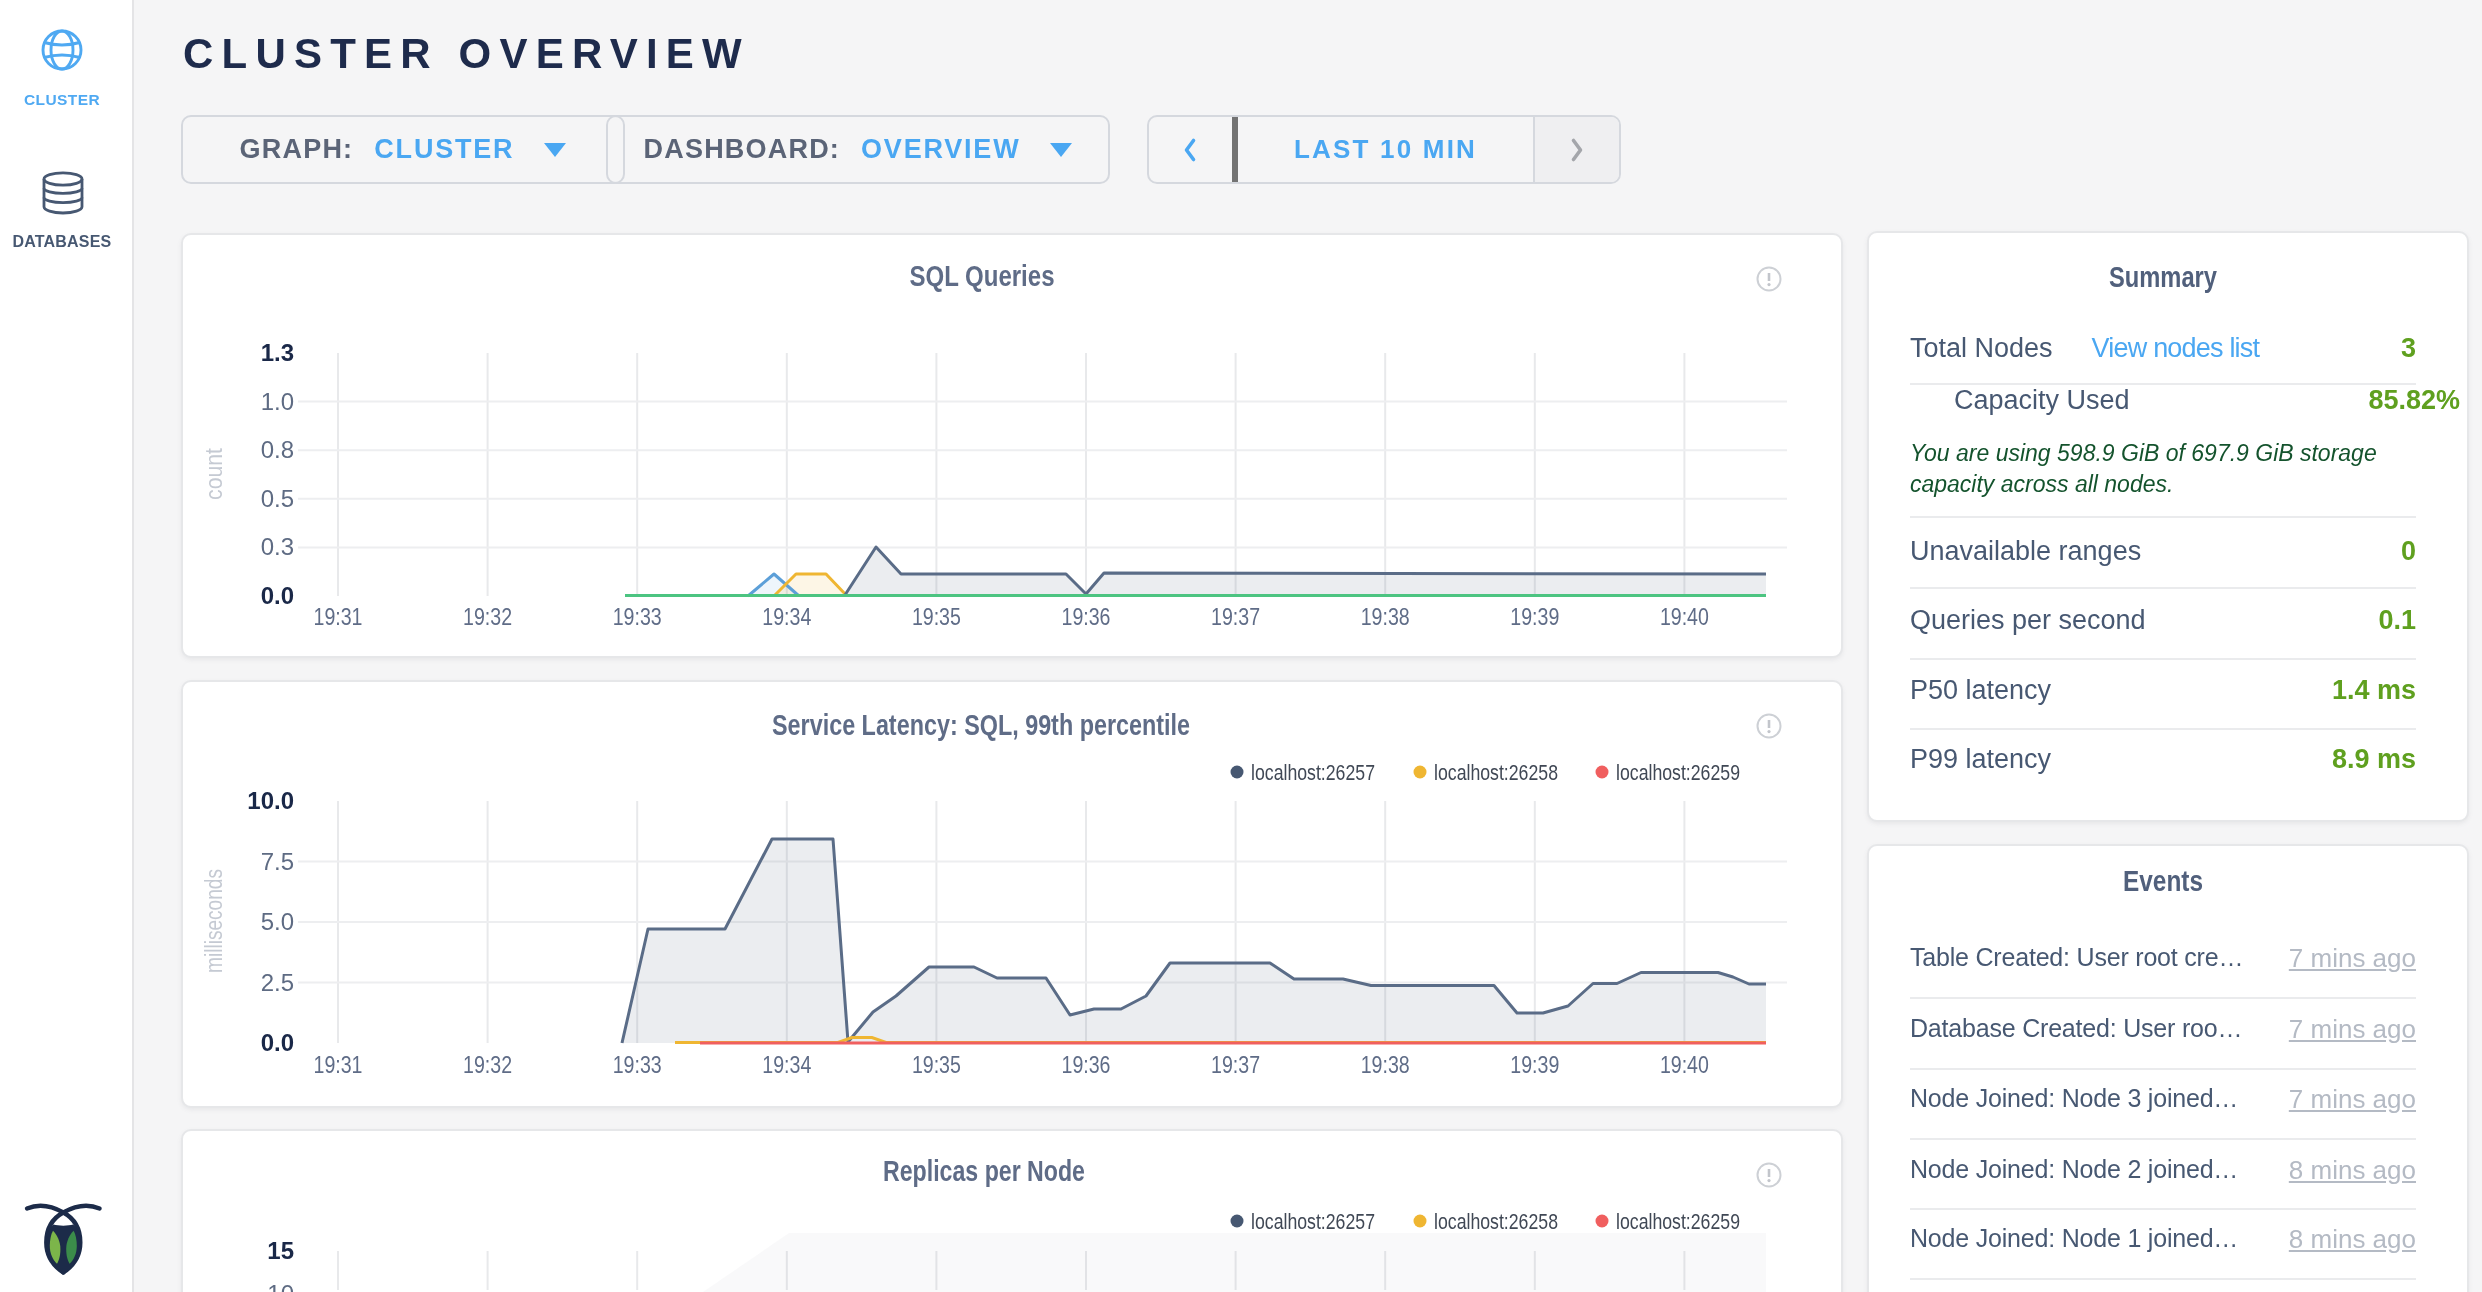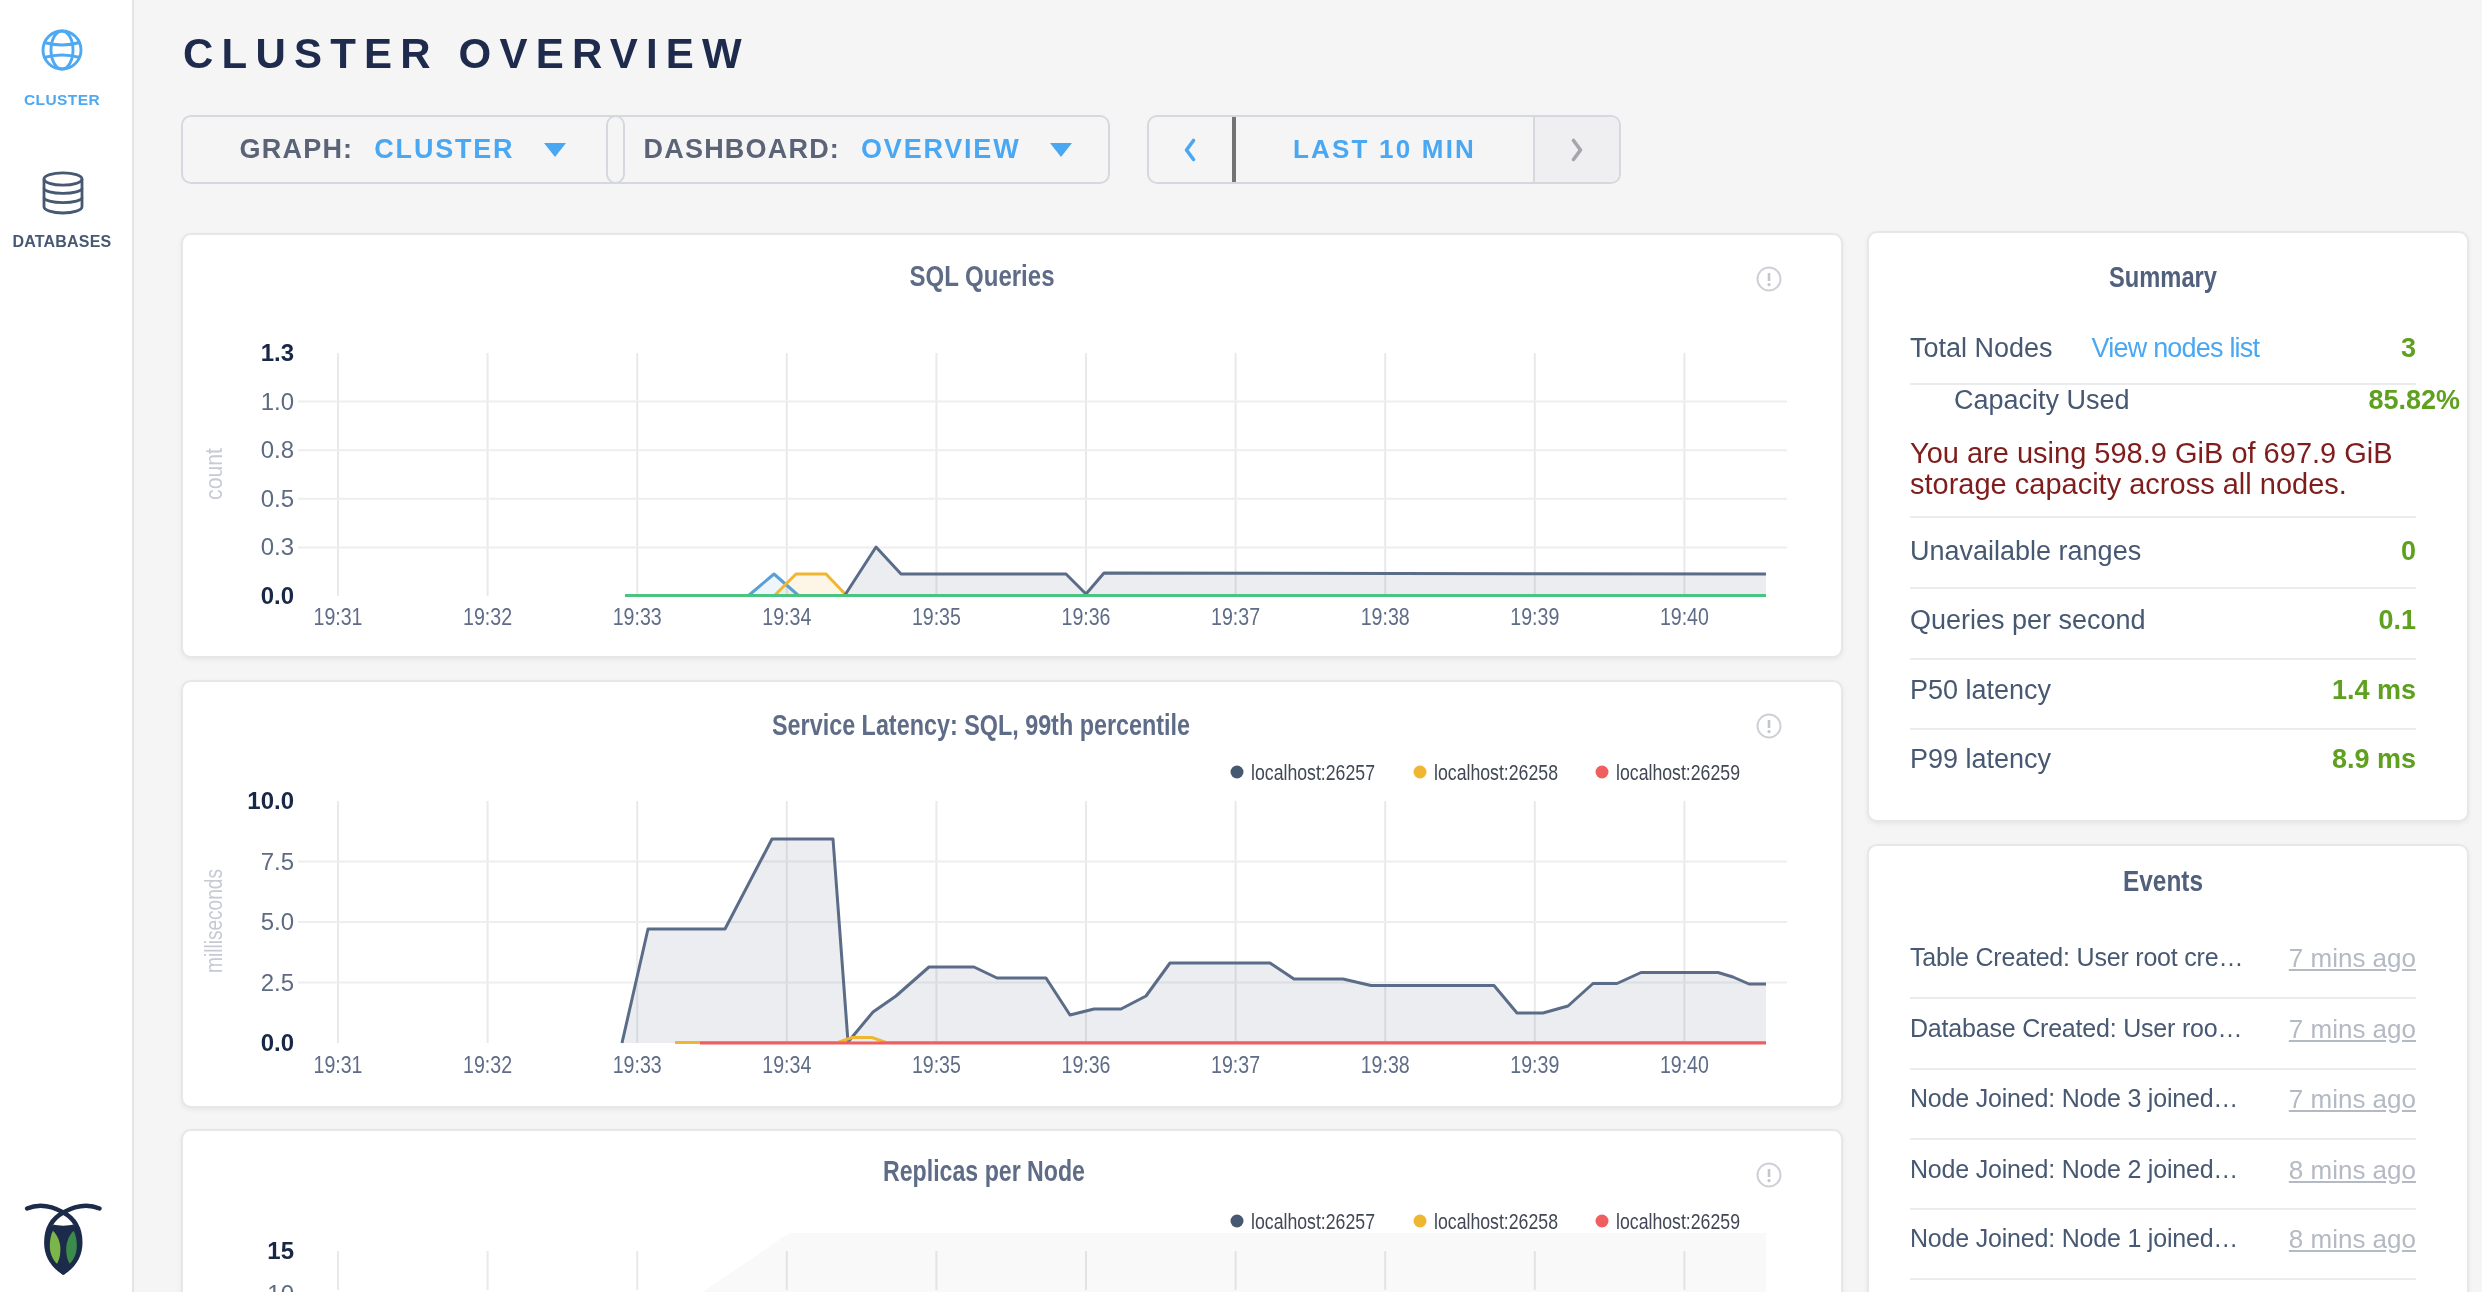--- a/index.html
+++ b/index.html
@@ -79,21 +79,21 @@
     <span class="val">OVERVIEW</span>
     <span style="width:30px"></span>
     <span class="tri"></span>
 </div>
 <div class="ctl" style="left:1147px; width:474px; padding:0;">
   <div style="width:83px; height:100%; display:flex; align-items:center; justify-content:center;">
     <svg width="16" height="26" viewBox="0 0 16 26">
         <path d="M11.5,3.5 L4.5,13 L11.5,22.5" fill="none" stroke="#4AA7F2" stroke-width="3.6" stroke-linecap="round" stroke-linejoin="round"></path>
       </svg>
   </div>
-  <div style="width:303px; height:100%; border-left:4px solid #737373; display:flex; align-items:center; justify-content:center;">
+  <div style="width:303px; height:100%; border-left:6px solid #737373; display:flex; align-items:center; justify-content:center;">
     <span class="val" style="font-size:26px; letter-spacing:2.2px;">LAST 10 MIN</span>
   </div>
   <div style="width:86px; height:100%; border-left:2px solid #D5D8DE; background:#EFEFF1; border-radius:0 8px 8px 0; display:flex; align-items:center; justify-content:center;">
     <svg width="16" height="26" viewBox="0 0 16 26">
         <path d="M4.5,3.5 L11.5,13 L4.5,22.5" fill="none" stroke="#A4A6AB" stroke-width="3.6" stroke-linecap="round" stroke-linejoin="round"></path>
       </svg>
   </div>
 </div>
 
 <div class="card" style="left:181px; top:233px;  width:1662px; height:425px;"></div>
@@ -221,21 +221,21 @@
 <text x="982" y="286" text-anchor="middle" font-size="29" font-weight="bold" fill="#5F6C87" textLength="145" lengthAdjust="spacingAndGlyphs">SQL Queries</text>
 <text x="981" y="735" text-anchor="middle" font-size="29" font-weight="bold" fill="#5F6C87" textLength="418" lengthAdjust="spacingAndGlyphs">Service Latency: SQL, 99th percentile</text>
 <text x="984" y="1181" text-anchor="middle" font-size="29" font-weight="bold" fill="#5F6C87" textLength="202" lengthAdjust="spacingAndGlyphs">Replicas per Node</text>
 <text x="2163" y="287" text-anchor="middle" font-size="29" font-weight="bold" fill="#51607C" textLength="108" lengthAdjust="spacingAndGlyphs">Summary</text>
 <text x="2163" y="891" text-anchor="middle" font-size="29" font-weight="bold" fill="#51607C" textLength="80" lengthAdjust="spacingAndGlyphs">Events</text>
   </svg>
 
 <div class="srow" style="top:333px;"><span class="slab">Total Nodes&nbsp;&nbsp;<span style="color:#4AA7F2; letter-spacing:-0.8px;margin-left:24px;">View nodes list</span></span><span class="sval">3</span></div>
 <div class="sdiv" style="top:383px;"></div>
 <div class="srow" style="top:385px;margin-left:44px;"><span class="slab">Capacity Used</span><span class="sval">85.82%</span></div>
-<div class="srow" style="top:438px; font-size:29px; color:#7f1d1d; line-height:31px;">You are using 598.9 GiB of 697.9 GiB storage capacity across all nodes.</div>
+<div class="srow" style="top:438px; font-size:23px; color:#14532d; line-height:31px;font-style:italic;">You are using 598.9 GiB of 697.9 GiB storage capacity across all nodes.</div>
 <div class="sdiv" style="top:516px;"></div>
 <div class="srow" style="top:536px;"><span class="slab">Unavailable ranges</span><span class="sval">0</span></div>
 <div class="sdiv" style="top:587px;"></div>
 <div class="srow" style="top:605px;"><span class="slab">Queries per second</span><span class="sval">0.1</span></div>
 <div class="sdiv" style="top:658px;"></div>
 <div class="srow" style="top:675px;"><span class="slab">P50 latency</span><span class="sval">1.4 ms</span></div>
 <div class="sdiv" style="top:728px;"></div>
 <div class="srow" style="top:744px;"><span class="slab">P99 latency</span><span class="sval">8.9 ms</span></div>
 
 <div class="srow erow" style="top:943px;"><span class="slab">Table Created: User root cre…</span><span class="sval" style="color:#B4BAC4; font-weight:normal;">7 mins ago</span></div>

